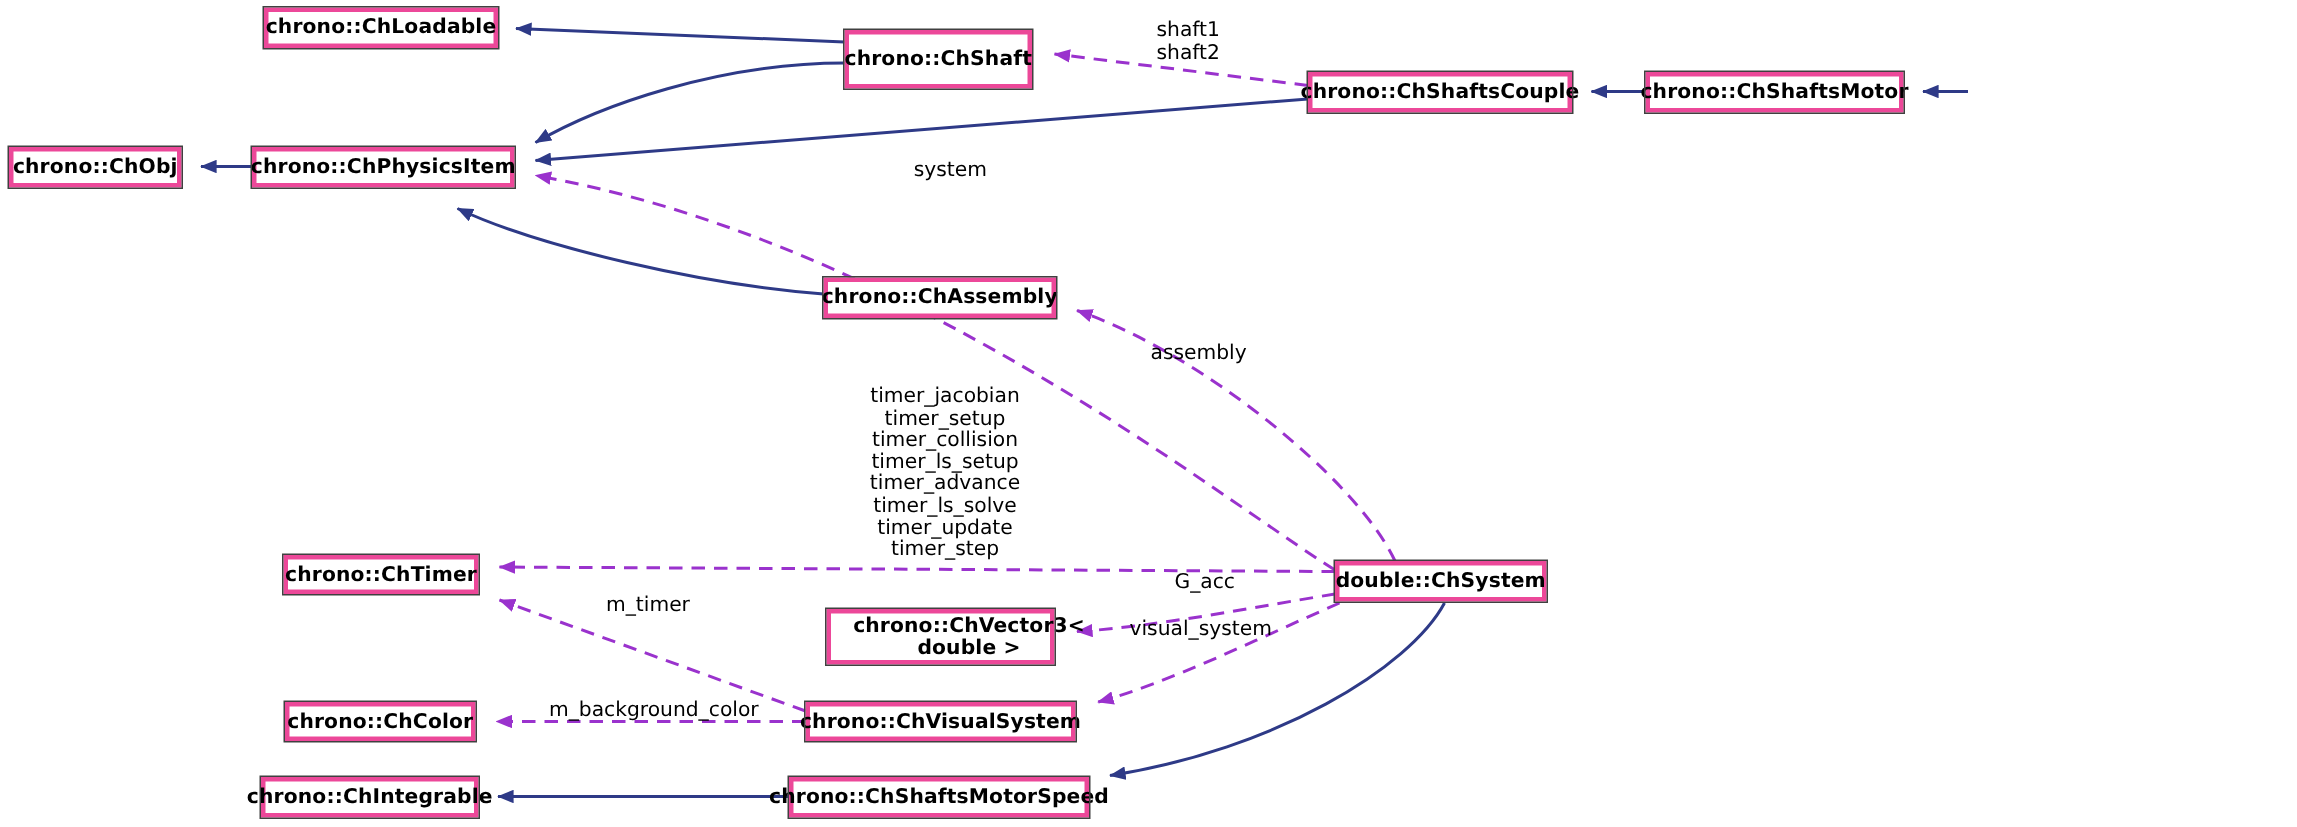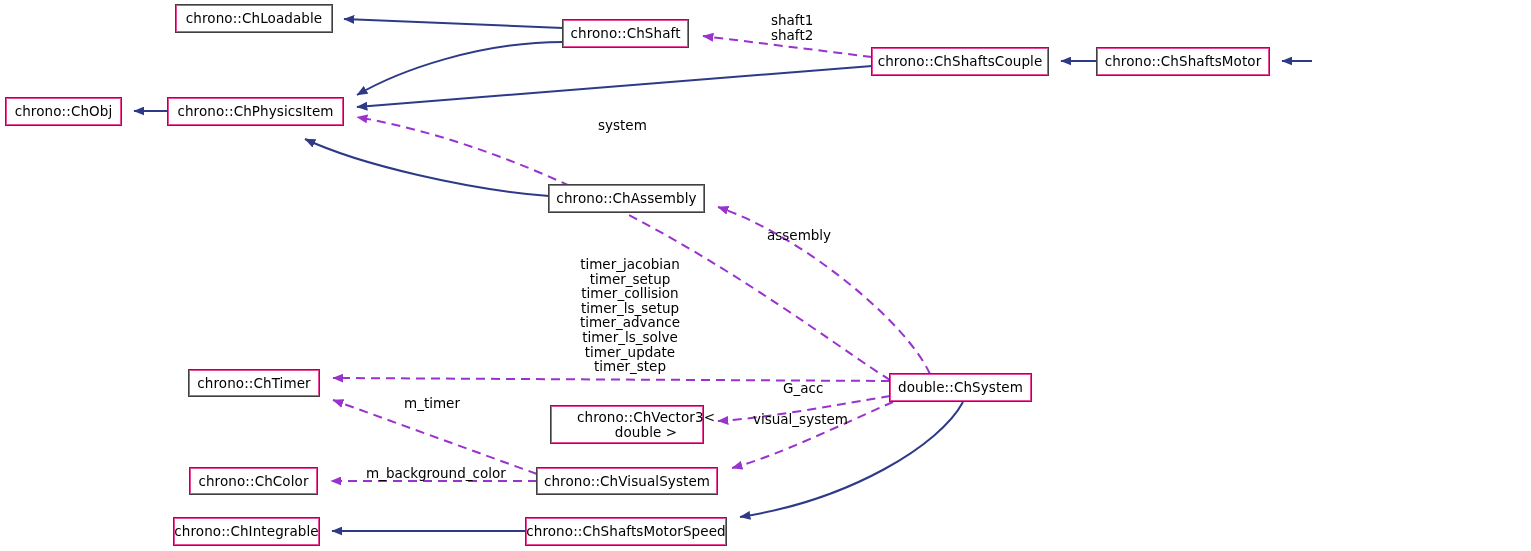--- a/index.html
+++ b/index.html
@@ -20,32 +20,33 @@
     position: absolute;
     left: 0;
     top: 0;
     width: 1531px;
     height: 551px;
     pointer-events: none;
   }
   .node {
     position: absolute;
     box-sizing: border-box;
-    border: 1px solid #ec4899;
+    border: 3px solid #ec4899;
     outline: 1px solid #404040;
     background: #ffffff;
     color: #000000;
     font-size: 13.5px;
     line-height: 15px;
     display: flex;
     align-items: center;
     justify-content: center;
     text-align: center;
     white-space: pre-line;
     letter-spacing: 0.1px;
+    font-weight: bold;
   }
   .node.highlight {
     background: #bfbfbf;
   }
   .edge-label {
     position: absolute;
     font-size: 13.5px;
     line-height: 14.6px;
     color: #000000;
     white-space: pre-line;
@@ -103,38 +104,38 @@
 
       <path d="M893,402 C840,425 780,455 732,468"></path>
 
       <path d="M537,474 L333,400"></path>
 
       <path d="M537,481 L331,481"></path>
     </g>
   </svg>
 
   <div class="node" style="left:176px;top:5px;width:156px;height:27px;">chrono::ChLoadable</div>
-  <div class="node" style="left:563px;top:20px;width:125px;height:27px;">chrono::ChShaft</div>
+  <div class="node" style="left:563px;top:20px;width:125px;height:39px;">chrono::ChShaft</div>
   <div class="node" style="left:872px;top:48px;width:176px;height:27px;">chrono::ChShaftsCouple</div>
   <div class="node" style="left:1097px;top:48px;width:172px;height:27px;">chrono::ChShaftsMotor</div>
   <div class="node" style="left:6px;top:98px;width:115px;height:27px;">chrono::ChObj</div>
   <div class="node" style="left:168px;top:98px;width:175px;height:27px;">chrono::ChPhysicsItem</div>
   <div class="node" style="left:549px;top:185px;width:155px;height:27px;">chrono::ChAssembly</div>
   <div class="node" style="left:189px;top:370px;width:130px;height:26px;">chrono::ChTimer</div>
   <div class="node" style="left:890px;top:374px;width:141px;height:27px;">double::ChSystem</div>
   <div class="node" style="left:551px;top:406px;width:152px;height:37px;padding-left:38px;">chrono::ChVector3&lt;
 double &gt;</div>
   <div class="node" style="left:190px;top:468px;width:127px;height:26px;">chrono::ChColor</div>
   <div class="node" style="left:537px;top:468px;width:180px;height:26px;">chrono::ChVisualSystem</div>
   <div class="node" style="left:174px;top:518px;width:145px;height:27px;">chrono::ChIntegrable</div>
   <div class="node" style="left:526px;top:518px;width:200px;height:27px;">chrono::ChShaftsMotorSpeed</div>
 
   <div class="edge-label" style="left:771px;top:13px;width:96px;text-align:left;">shaft1
 shaft2</div>
-  <div class="edge-label" style="left:598px;top:118px;width:60px;text-align:left;">system</div>
+  <div class="edge-label" style="left:598px;top:106px;width:60px;text-align:right;">system</div>
   <div class="edge-label" style="left:767px;top:228px;width:72px;text-align:left;">assembly</div>
   <div class="edge-label" style="left:560px;top:257px;width:140px;text-align:center;">timer_jacobian
 timer_setup
 timer_collision
 timer_ls_setup
 timer_advance
 timer_ls_solve
 timer_update
 timer_step</div>
   <div class="edge-label" style="left:783px;top:381px;width:50px;text-align:left;">G_acc</div>

